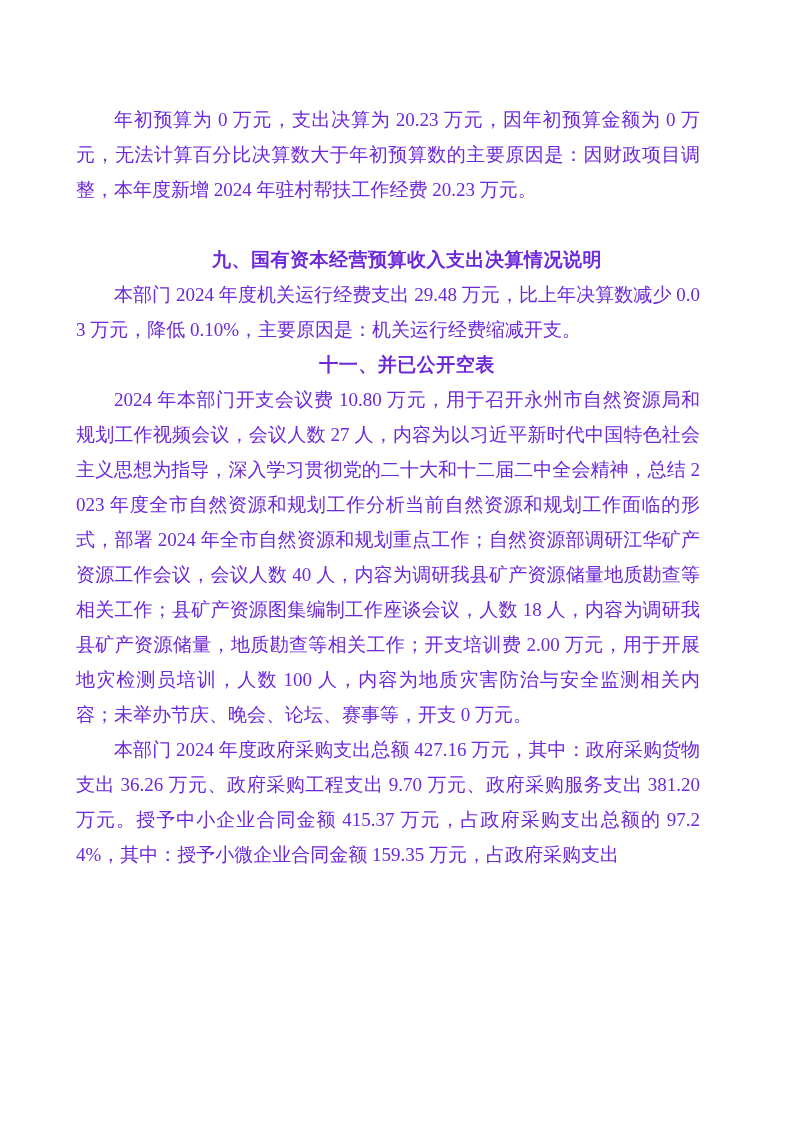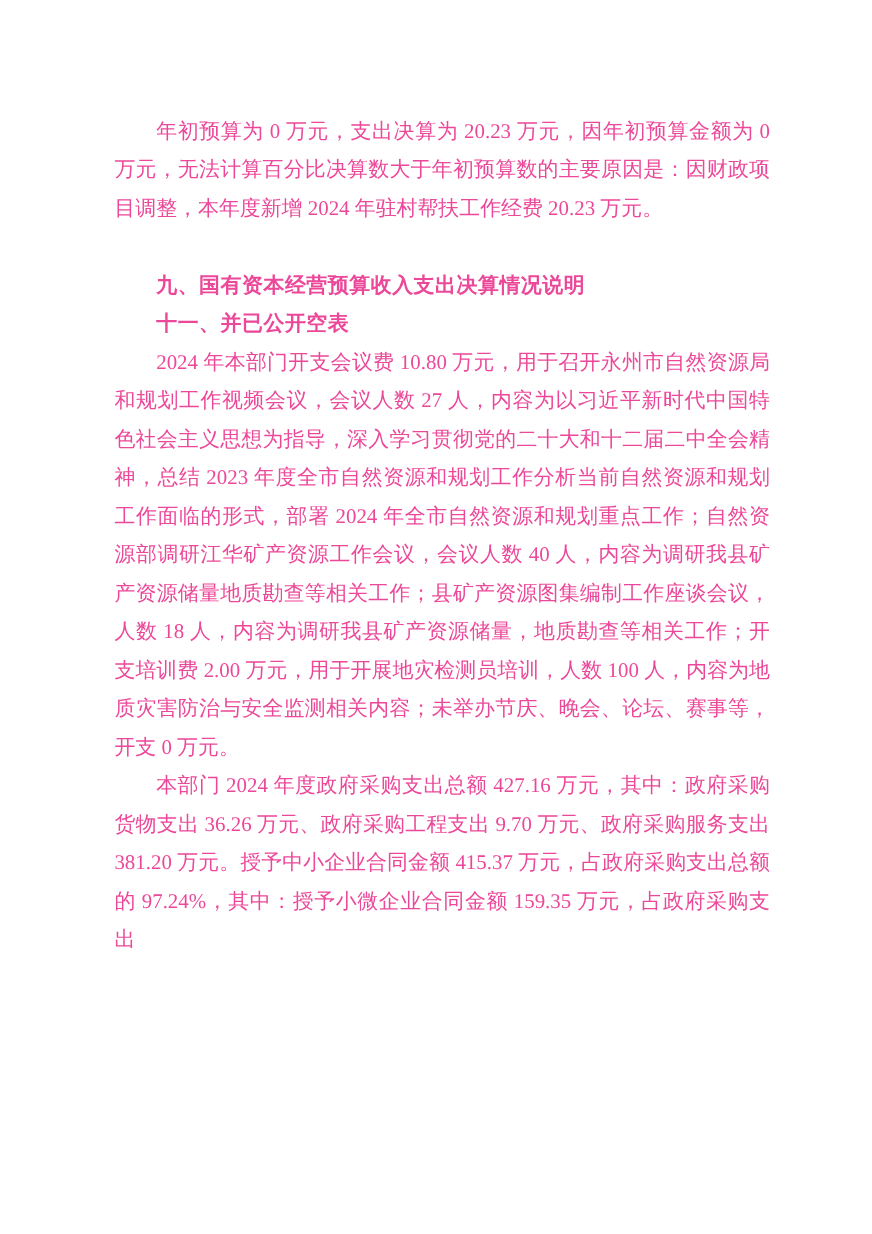--- a/index.html
+++ b/index.html
@@ -7,41 +7,41 @@
     padding: 0;
     background: #ffffff;
   }
   .page {
     position: relative;
     width: 793px;
     height: 1122px;
     margin: 0 auto;
     background: #ffffff;
     box-sizing: border-box;
-    padding: 102px 93px 0 104px;
+    padding: 102px 93px 0 76px;
     overflow: hidden;
-    color: #ec4899;
+    color: #6d28d9;
   }
   .body-para {
     margin: 0;
     font-family: "Liberation Serif", "DejaVu Serif", serif;
     font-size: 19px;
     line-height: 35px;
     text-align: justify;
     text-justify: inter-ideograph;
     text-indent: 2em;
     font-weight: normal;
     word-break: break-all;
   }
   .section-heading {
     margin: 0;
     font-family: "Liberation Sans", "DejaVu Sans", sans-serif;
     font-size: 19px;
     line-height: 35px;
-    text-align: left;
+    text-align: center;
     text-indent: 2em;
     font-weight: 700;
     letter-spacing: 0.5px;
   }
   .blank-line {
     height: 35px;
   }
 </style>
 </head>
 <body>
@@ -49,20 +49,21 @@
 <div class="page">
 
   <p class="body-para">年初预算为 0 万元，支出决算为 20.23 万元，因年初预算金额为 0 万元，无法计算百分比决算数大于年初预算数的主要原因是：因财政项目调整，本年度新增 2024 年驻村帮扶工作经费 20.23 万元。</p>
 
   <div class="blank-line"></div>
 
   <h2 class="section-heading">九、国有资本经营预算收入支出决算情况说明</h2>
 
 
 
+  <p class="body-para">本部门 2024 年度机关运行经费支出 29.48 万元，比上年决算数减少 0.03 万元，降低 0.10%，主要原因是：机关运行经费缩减开支。</p>
 
   <h2 class="section-heading">十一、并已公开空表</h2>
 
   <p class="body-para">2024 年本部门开支会议费 10.80 万元，用于召开永州市自然资源局和规划工作视频会议，会议人数 27 人，内容为以习近平新时代中国特色社会主义思想为指导，深入学习贯彻党的二十大和十二届二中全会精神，总结 2023 年度全市自然资源和规划工作分析当前自然资源和规划工作面临的形式，部署 2024 年全市自然资源和规划重点工作；自然资源部调研江华矿产资源工作会议，会议人数 40 人，内容为调研我县矿产资源储量地质勘查等相关工作；县矿产资源图集编制工作座谈会议，人数 18 人，内容为调研我县矿产资源储量，地质勘查等相关工作；开支培训费 2.00 万元，用于开展地灾检测员培训，人数 100 人，内容为地质灾害防治与安全监测相关内容；未举办节庆、晚会、论坛、赛事等，开支 0 万元。</p>
 
 
   <p class="body-para">本部门 2024 年度政府采购支出总额 427.16 万元，其中：政府采购货物支出 36.26 万元、政府采购工程支出 9.70 万元、政府采购服务支出 381.20 万元。授予中小企业合同金额 415.37 万元，占政府采购支出总额的 97.24%，其中：授予小微企业合同金额 159.35 万元，占政府采购支出</p>
 
 </div>
 

